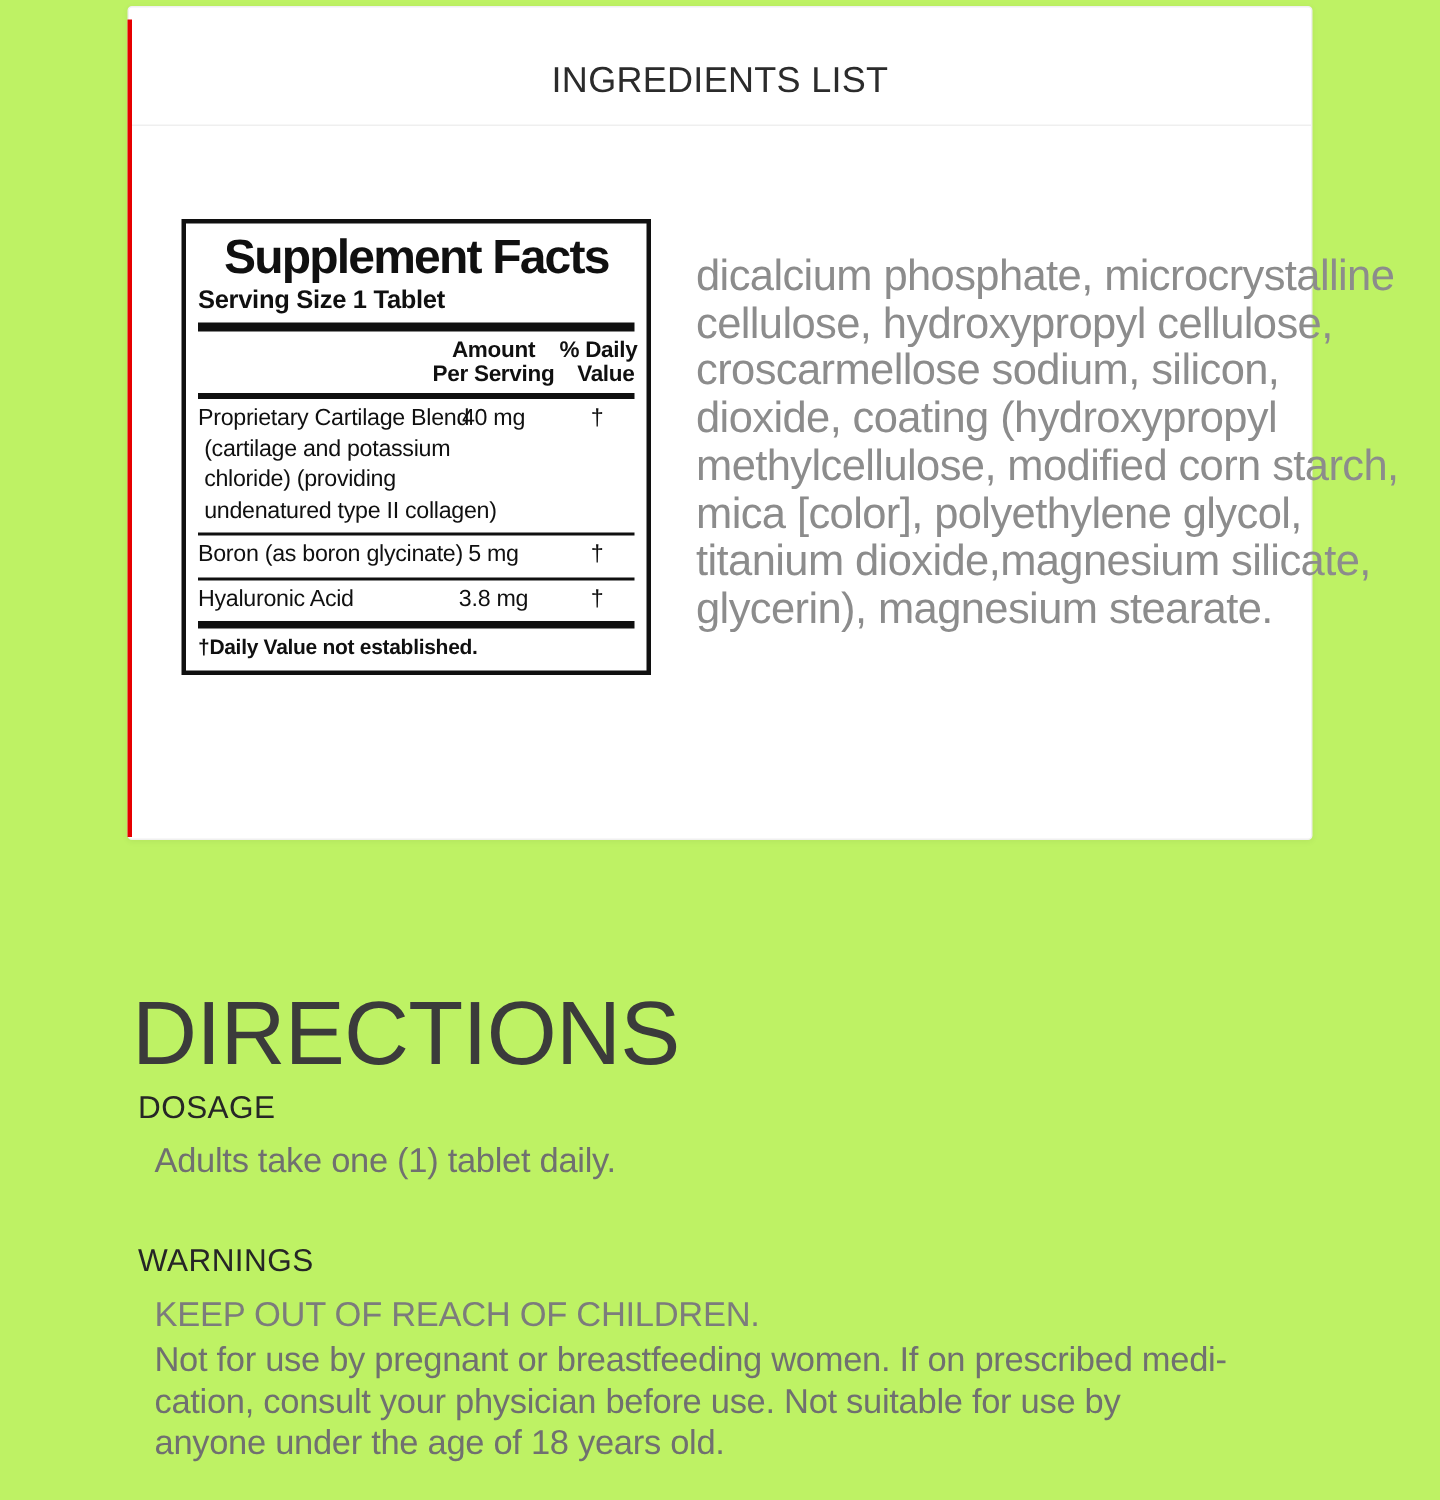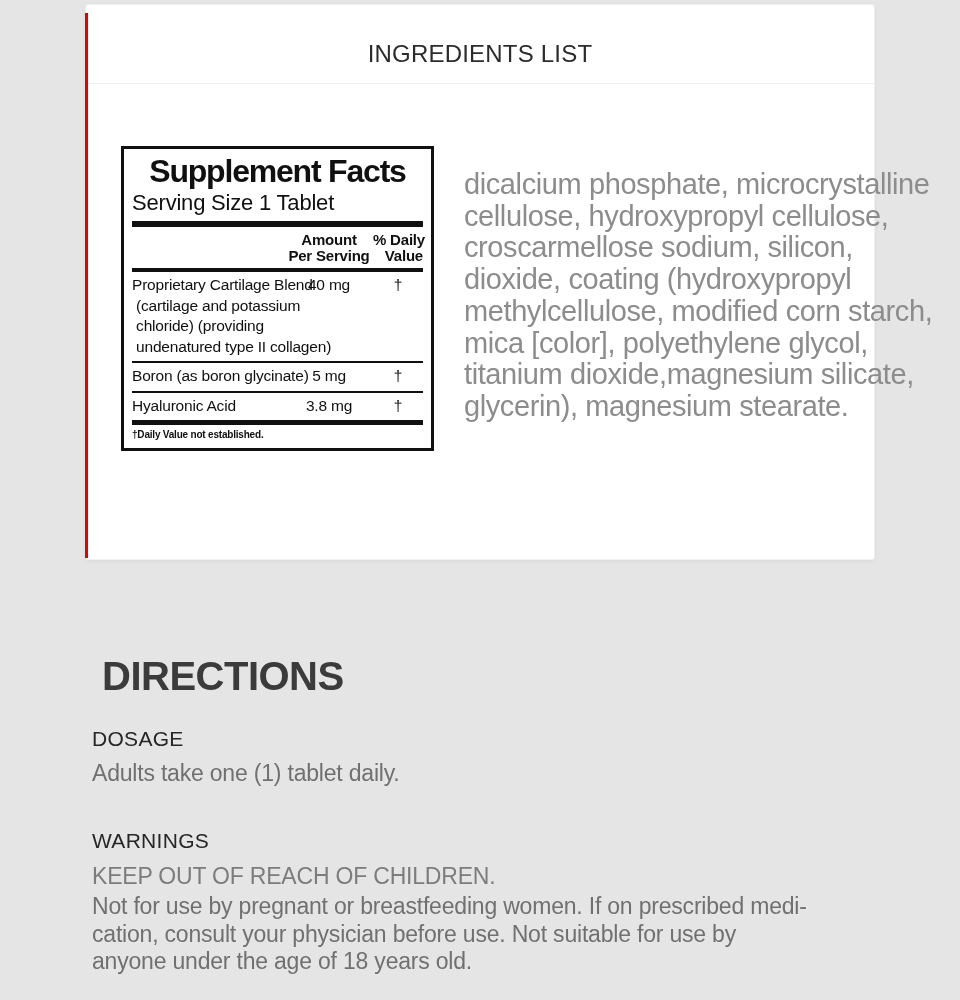--- a/index.html
+++ b/index.html
@@ -1,21 +1,21 @@
 <!DOCTYPE html>
 <html><head>
 <meta charset="utf-8">
 <style>
   * { margin:0; padding:0; box-sizing:border-box; }
   html,body { background:#ffffff; }
   body {
     width:960px; height:1000px; position:relative; overflow:hidden;
     font-family:"Liberation Sans", sans-serif; color:#222;
   }
-  .page { position:absolute; inset:0; background:#e5e5e5; }
+  .page { position:absolute; inset:0; background:#bef264; }
 
   
   .card {
     position:absolute; left:85px; top:4px; width:790px; height:556px;
     background:#fff; border:1px solid #f0f0f0; border-radius:3px;
     box-shadow:0 1px 4px rgba(0,0,0,0.05);
   }
   .red-bar {
     position:absolute; left:-1px; top:8px; bottom:1px; width:3px;
     background:#e60000;
@@ -32,62 +32,62 @@
   
   .sf-box {
     position:absolute; left:35px; top:141px; width:313px;
     border:3px solid #101010; background:#fff; color:#101010;
     padding:5px 8px 6px 8px;
   }
   .sf-title {
     font-size:32px; line-height:34px; font-weight:800;
     letter-spacing:-1.2px; white-space:nowrap;text-align:center;
   }
-  .sf-serving { font-size:22px; font-weight:400; margin-top:2px; letter-spacing:-0.2px; }
+  .sf-serving { font-size:17px; font-weight:700; margin-top:2px; letter-spacing:-0.2px; }
   .sf-bar6 { height:6px; background:#101010; margin-top:5px; }
   .sf-bar4 { height:4px; background:#101010; }
   .sf-bar5 { height:5px; background:#101010; }
   .sf-headrow {
     display:flex; align-items:flex-end;
     font-size:15px; font-weight:700; line-height:16px;
     padding:5px 0 4px 0; letter-spacing:-0.2px;
   }
   .sf-name-h { flex:1; }
   .sf-amt-h { width:88px; text-align:center; white-space:pre; }
   .sf-dv-h  { width:50px; text-align:right; white-space:pre; }
   .sf-row {
     display:flex; font-size:15.5px; line-height:20.5px;
     letter-spacing:-0.2px; padding:3px 0 4px 0;
   }
   .sf-row.sep { border-bottom:2px solid #101010; }
   .sf-name { flex:1; white-space:pre; min-width:0; }
   .sf-amt  { width:88px; text-align:center; white-space:nowrap; }
   .sf-dv   { width:50px; text-align:center; }
-  .sf-footnote { font-size:10px; font-weight:600; padding:4px 0 2px 0; letter-spacing:-0.2px; }
+  .sf-footnote { font-size:14px; font-weight:600; padding:4px 0 2px 0; letter-spacing:-0.2px; }
 
   
   .ingredients-text {
     position:absolute; left:378px; top:164px;
     font-size:29px; line-height:31.7px; color:#8c8c8c;
     letter-spacing:-0.4px; white-space:pre;
   }
 
   
   .directions-title {
-    position:absolute; left:102px; top:654px;
-    font-size:40px; font-weight:700; color:#3b3b3b; letter-spacing:-0.5px;
+    position:absolute; left:88px; top:654px;
+    font-size:60px; font-weight:400; color:#3b3b3b; letter-spacing:-0.5px;
   }
   .sub-heading {
     position:absolute; left:92px;
     font-size:21px; font-weight:400; color:#262626; letter-spacing:0.3px;
   }
   .dosage-heading { top:727px; }
   .warnings-heading { top:829px; }
   .body-text {
-    position:absolute; left:92px;
+    position:absolute; left:103px;
     font-size:23px; color:#707070; letter-spacing:-0.2px; white-space:pre;
   }
   .dosage-text { top:760px; }
   .keepout-text { top:863px; color:#7c7c7c; }
   .warnings-text { top:893px; line-height:27.5px; }
 </style>
 </head>
 <body>
 
 <div class="page">

